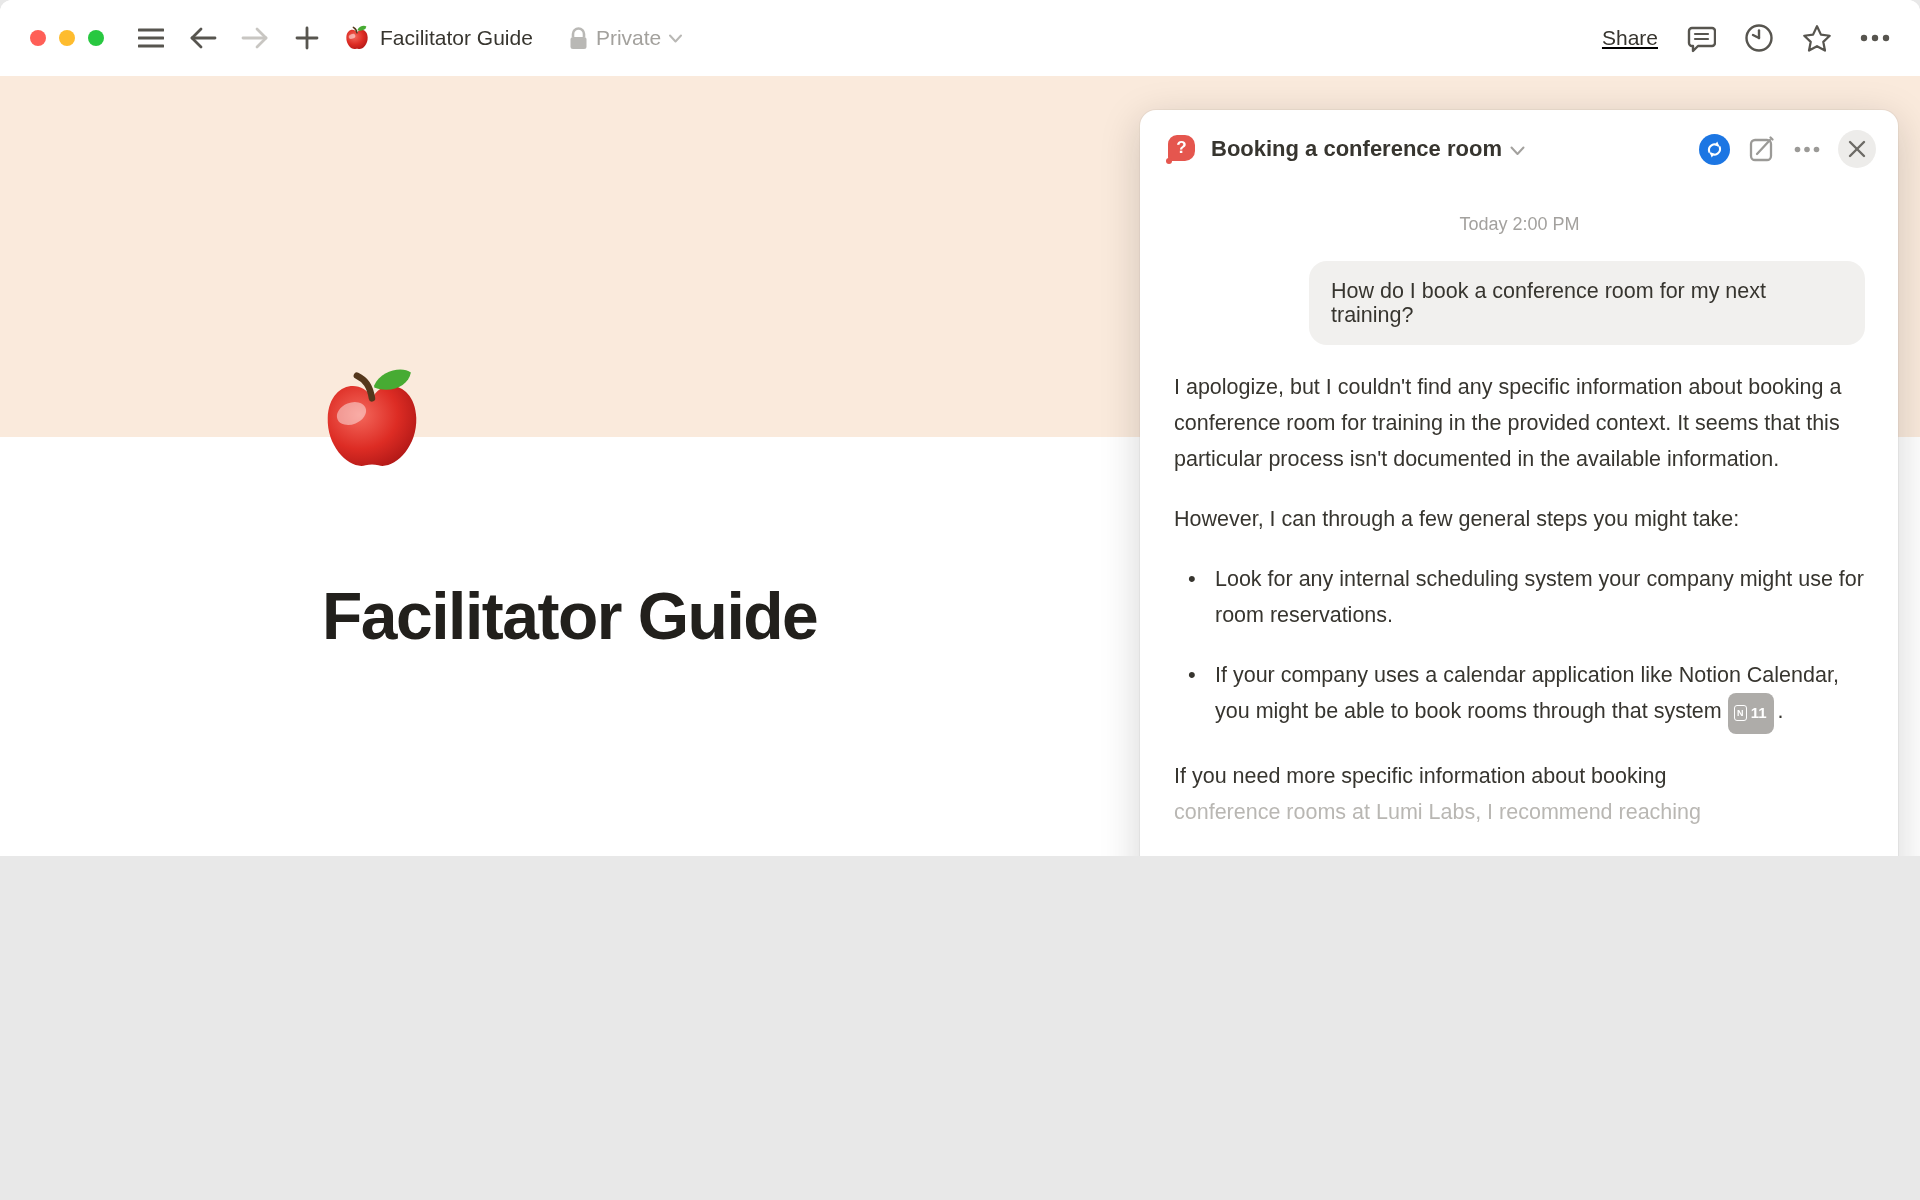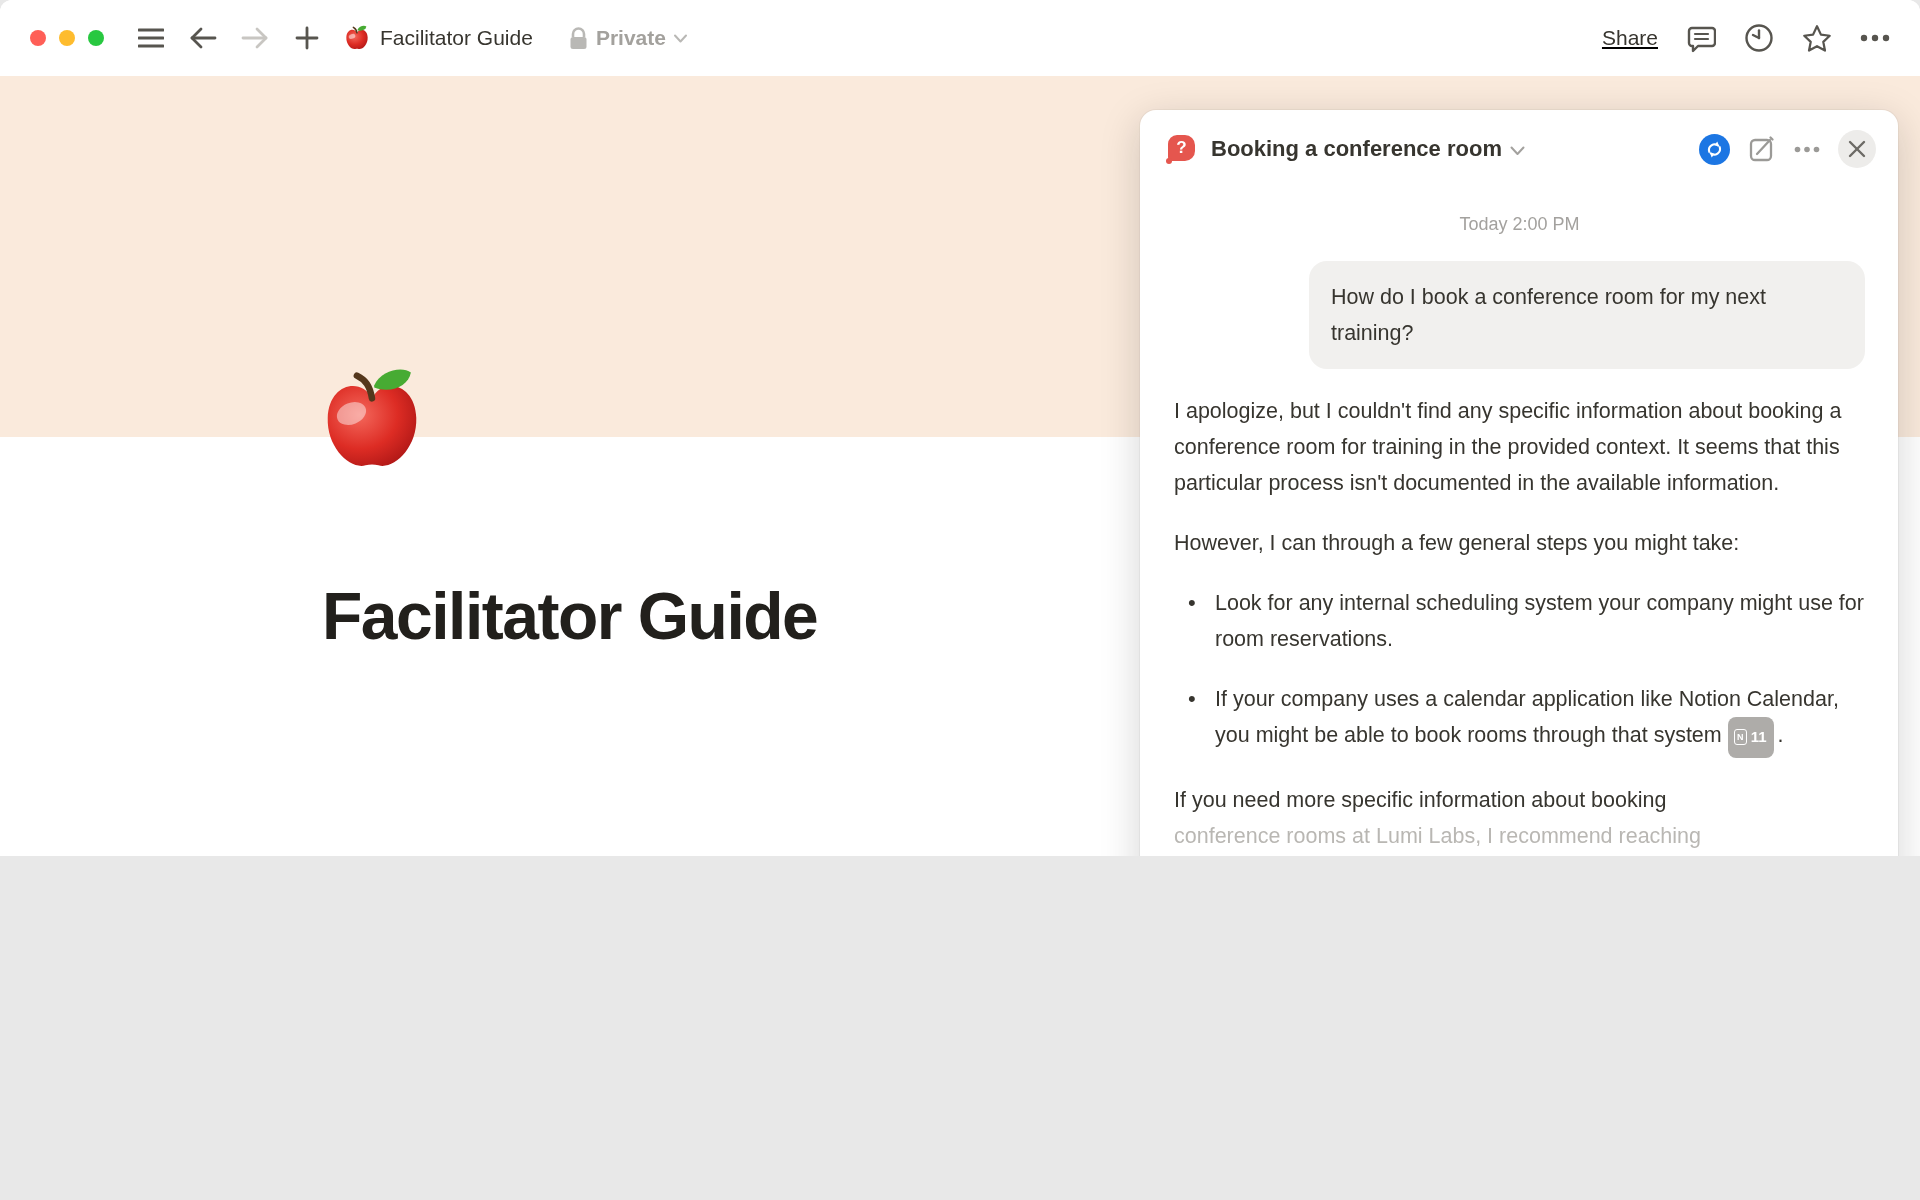--- a/index.html
+++ b/index.html
@@ -9,21 +9,21 @@
 
   
   .topbar { position:absolute; left:0; top:0; width:1920px; height:76px; background:#fff; display:flex; align-items:center; }
   .tl-group { display:flex; align-items:center; gap:13px; margin-left:30px; }
   .tl { width:16px; height:16px; border-radius:50%; }
   .tl.red{ background:#ff5f57; } .tl.yellow{ background:#febc2e; } .tl.green{ background:#28c840; }
   .tb-icons { display:flex; align-items:center; gap:22px; margin-left:32px; }
   .tb-btn { width:30px; height:30px; display:flex; align-items:center; justify-content:center; cursor:pointer; }
   .doc-chip { display:flex; align-items:center; gap:10px; margin-left:22px; }
   .doc-chip .t { font-size:21px; color:#37352f; }
-  .privacy { display:flex; align-items:center; gap:8px; margin-left:36px; color:#a3a19d;font-weight:bold; }
+  .privacy { display:flex; align-items:center; gap:8px; margin-left:36px; color:#a3a19d; }
   .privacy .t { font-size:21px; }
   .tb-right { margin-left:auto; display:flex; align-items:center; gap:28px; margin-right:30px;text-decoration:underline; }
   .share { font-size:21px; color:#37352f; cursor:pointer; }
 
   
   .cover { position:absolute; left:0; top:76px; width:1920px; height:361px; background:#faeadc; }
   .page-emoji { position:absolute; left:318px; top:364px; width:108px; height:112px; }
   .page-title { position:absolute; left:322px; top:578px; font-size:66px; font-weight:800; letter-spacing:-1.5px; color:#22201c; }
   .block-handles { position:absolute; left:248px; top:1036px; display:flex; align-items:center; gap:18px; color:#b3b1ae; }
 
@@ -37,21 +37,21 @@
   .panel-title { font-size:22px; font-weight:700; color:#37352f; margin-left:13px; }
   .title-chev { margin-left:8px; margin-top:3px; }
   .ph-right { margin-left:auto; display:flex; align-items:center; gap:18px; }
   .icon-btn { display:flex; align-items:center; justify-content:center; cursor:pointer; }
   .sync-btn { width:31px; height:31px; border-radius:50%; background:#1c76e3; }
   .close-btn { width:38px; height:38px; border-radius:50%; background:#edecea; }
 
   .panel-body { position:absolute; left:0; top:78px; right:0; bottom:120px; padding:0 33px 0 34px; overflow:hidden; }
   .timestamp { text-align:center; font-size:18px; color:#a3a19e; margin-top:26px; }
   .bubble-row { display:flex; justify-content:flex-end; margin-top:26px; }
-  .user-bubble { max-width:556px; background:#f1f0ee; border-radius:18px; padding:18px 22px; font-size:21.5px; line-height:36px; color:#37352f; }
+  .user-bubble { max-width:556px; background:#f1f0ee; border-radius:18px; padding:18px 22px; font-size:21.5px; line-height:24px; color:#37352f; }
   .ai-text { font-size:21.5px; line-height:36px; color:#37352f; }
   .ai-text p { margin-top:24px; }
   .ai-list { margin-top:24px; list-style:none; }
   .ai-list li { position:relative; padding-left:41px; margin-bottom:24px; }
   .ai-list li::before { content:"\2022"; position:absolute; left:14px; top:0; font-size:22px; color:#37352f; }
   .cite-badge { display:inline-flex; align-items:center; gap:4px; background:#aeaca9; border-radius:8px; padding:2px 7px 3px 6px; vertical-align:2px; margin:0 4px 0 6px; }
   .cite-badge .pg { width:13px; height:16px; border:1.6px solid #fff; border-radius:3px; color:#fff; font-size:9px; font-weight:700; display:flex; align-items:center; justify-content:center; }
   .cite-badge .n { color:#fff; font-size:15px; font-weight:700; }
   .closing .l2 { color:#b9b7b3; }
   .scroll-down { position:absolute; left:348px; top:893px; width:62px; height:62px; border-radius:50%; background:#fff; border:1px solid #ebeae8; box-shadow:0 4px 12px rgba(15,15,15,.1); display:flex; align-items:center; justify-content:center; cursor:pointer; }

